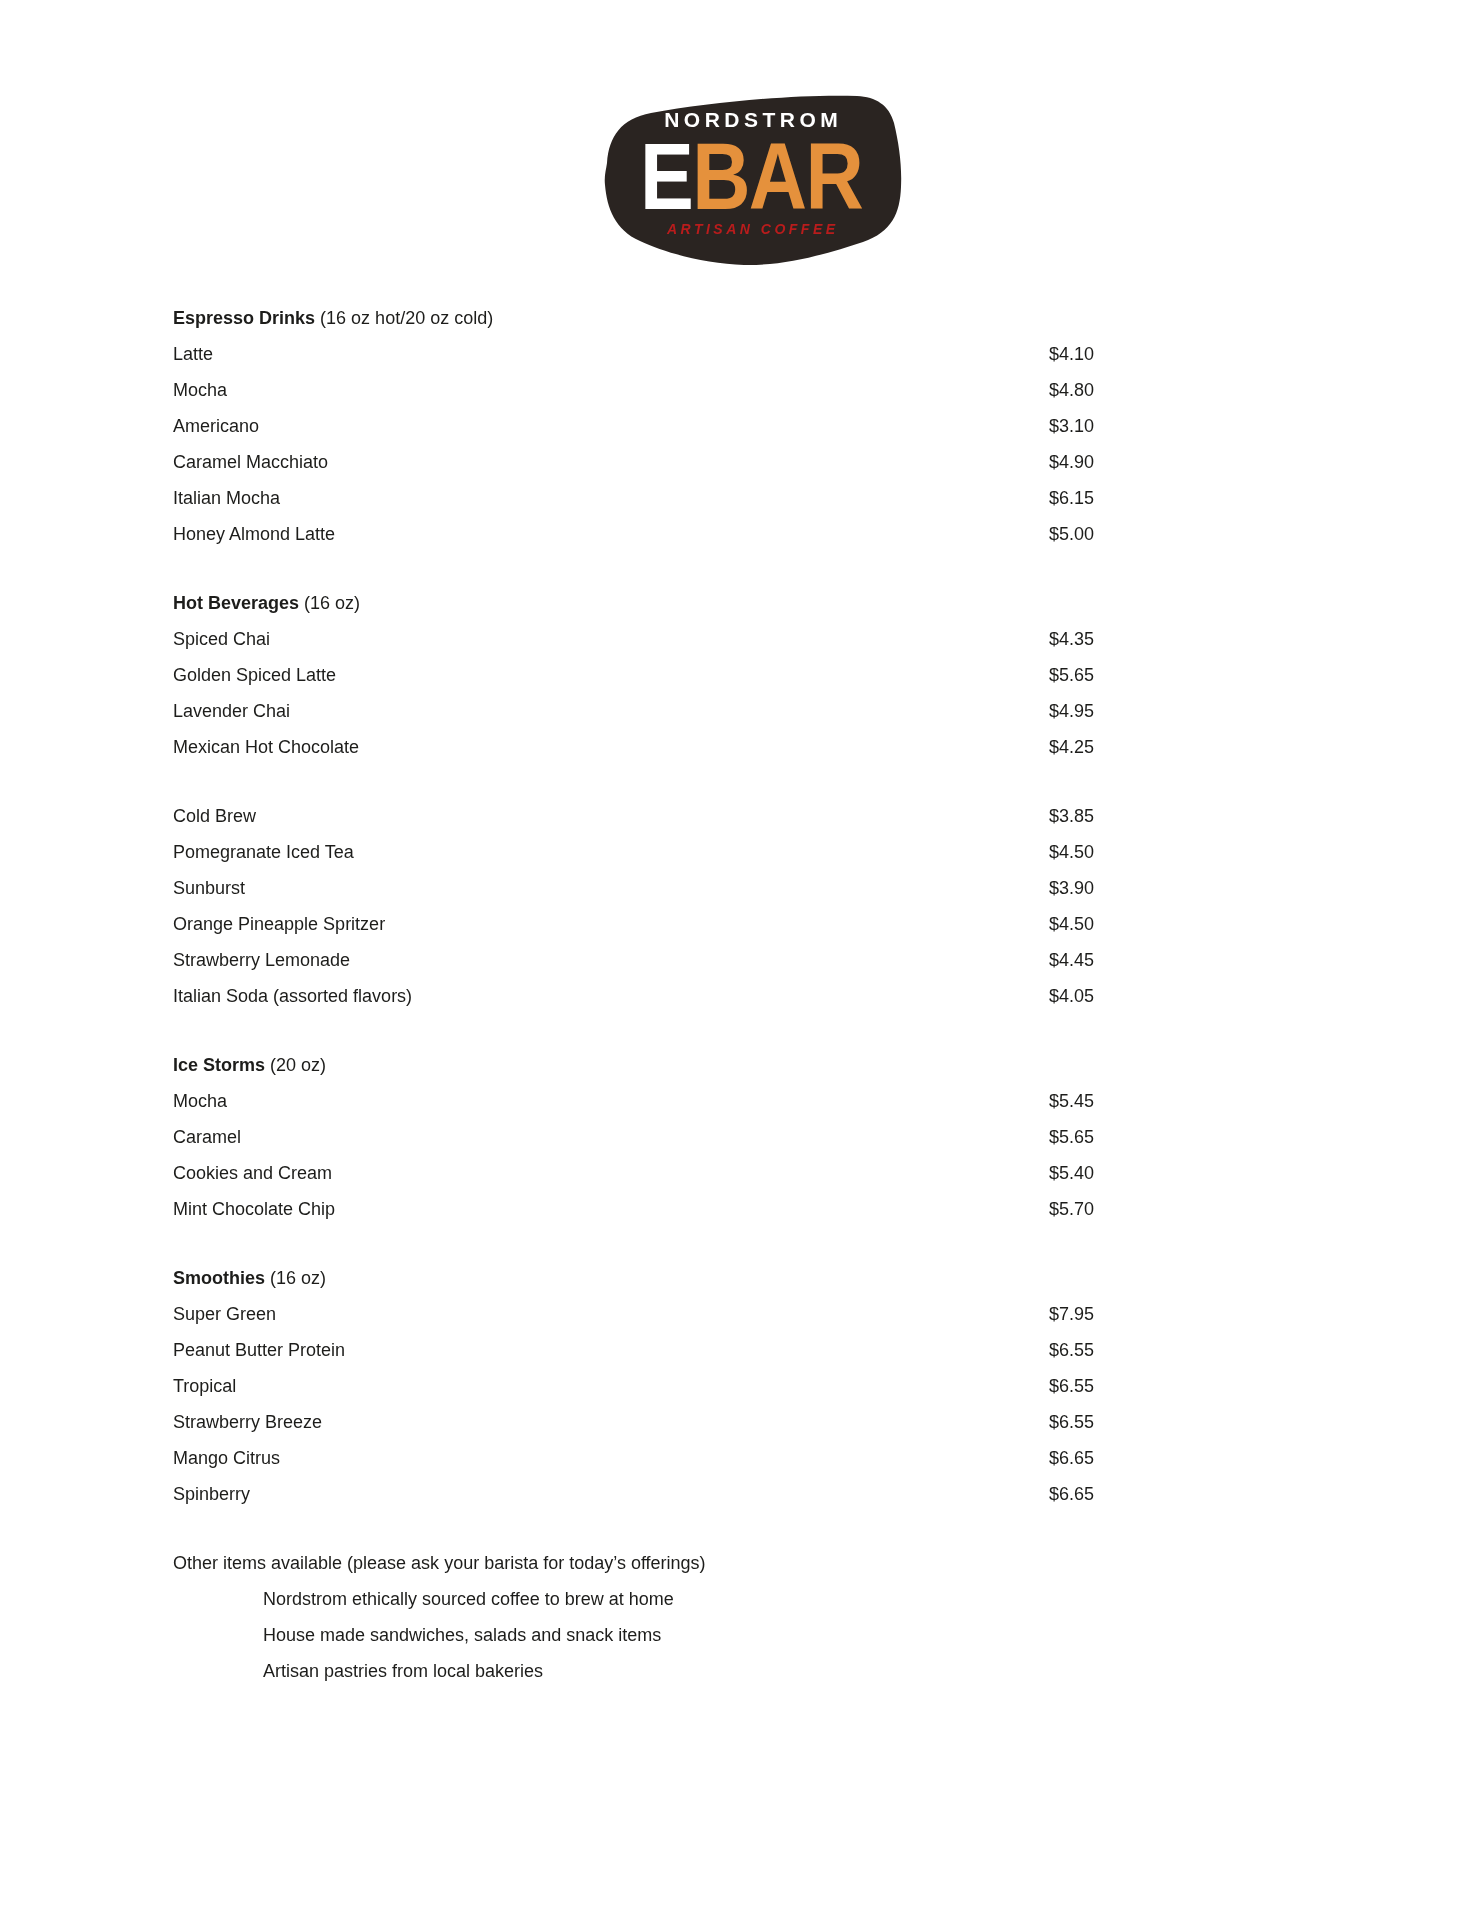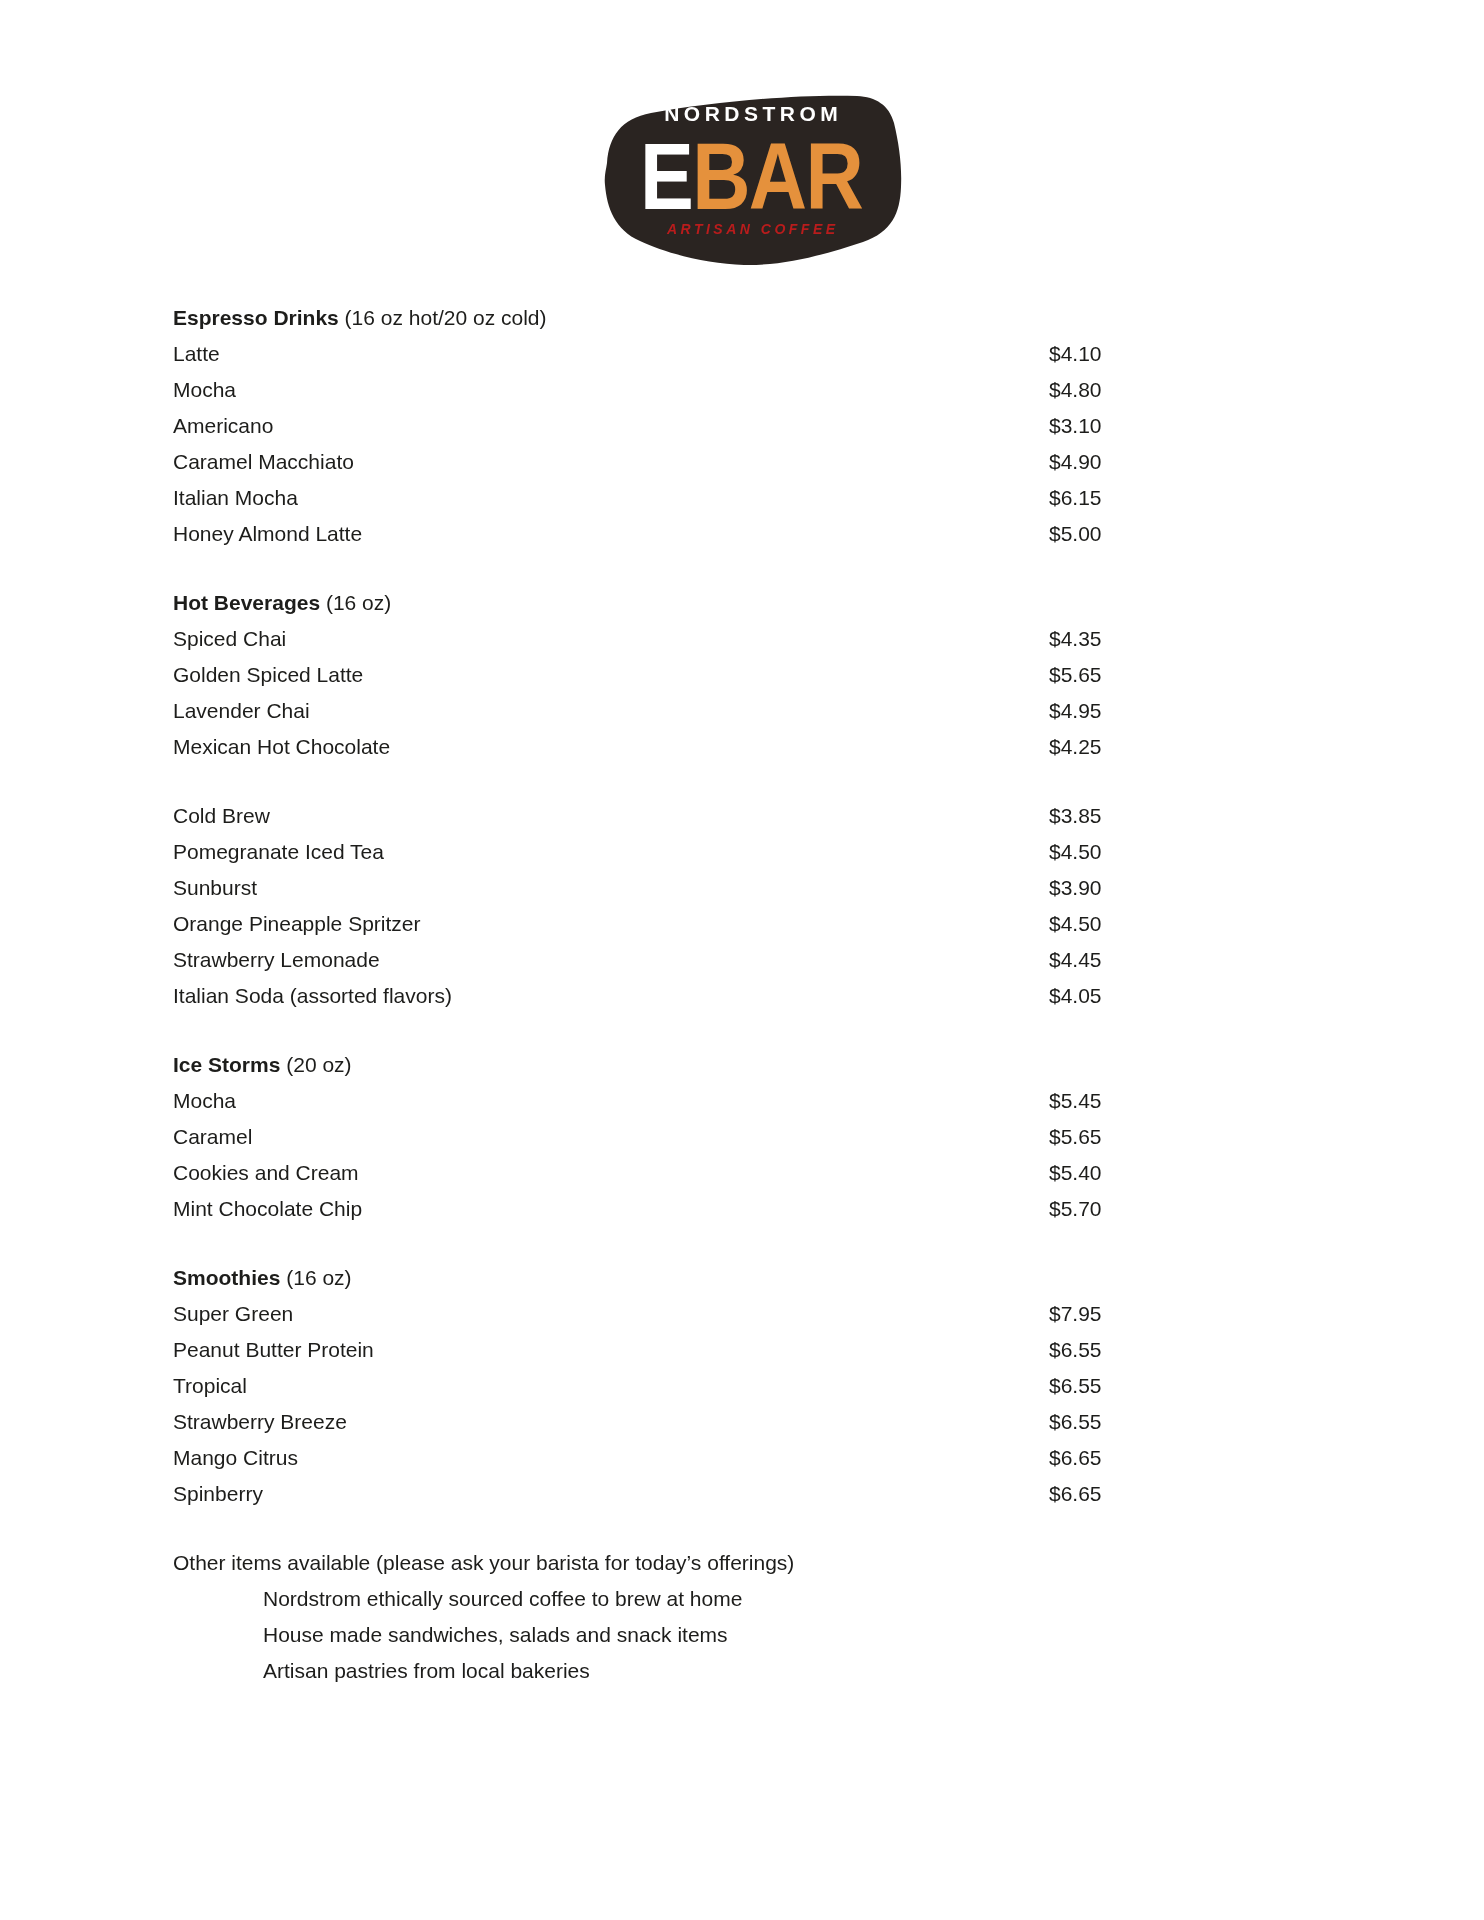--- a/index.html
+++ b/index.html
@@ -12,27 +12,27 @@
     background:#ffffff;
     font-family:"Liberation Sans", sans-serif;
     color:#1d1d1b;
     position:relative;
     overflow:hidden;
   }
   
   .logo{position:absolute;left:597px;top:93px;width:308px;height:175px;}
   .badge-shape{position:absolute;left:0;top:0;width:308px;height:175px;color:var(--badge-color);}
   .logo-text{position:absolute;left:0;right:0;text-align:center;white-space:nowrap;}
-  .brand{top:9px;color:#ffffff;font-size:21px;font-weight:600;letter-spacing:4.5px;text-indent:4.5px;text-align:center;}
+  .brand{top:15px;color:#ffffff;font-size:21px;font-weight:600;letter-spacing:4.5px;text-indent:4.5px;text-align:center;}
   .wordmark{top:36px;font-size:95px;line-height:95px;font-weight:700;letter-spacing:-2px;transform:scaleX(0.85);transform-origin:50% 50%;}
   .wm-e{color:#ffffff;}
   .wm-bar{color:var(--accent-orange);}
   .tagline{top:128px;color:#b91c1c;font-size:14px;font-weight:600;letter-spacing:3.5px;text-indent:3.5px;font-style:italic;}
   
-  .menu{position:absolute;left:173px;top:300px;width:1180px;font-size:21px;line-height:36px;}
+  .menu{position:absolute;left:173px;top:300px;width:1180px;font-size:18px;line-height:36px;}
   .menu section{margin:0 0 33px 0;padding:0;}
   .heading .title{font-weight:700;}
   .heading .note{font-weight:400;}
   .row{position:relative;}
   .price{position:absolute;left:876px;top:0;}
   .footer{margin-top:8px;}
   .footer .indent{padding-left:90px;}
 </style>
 </head>
 <body>

